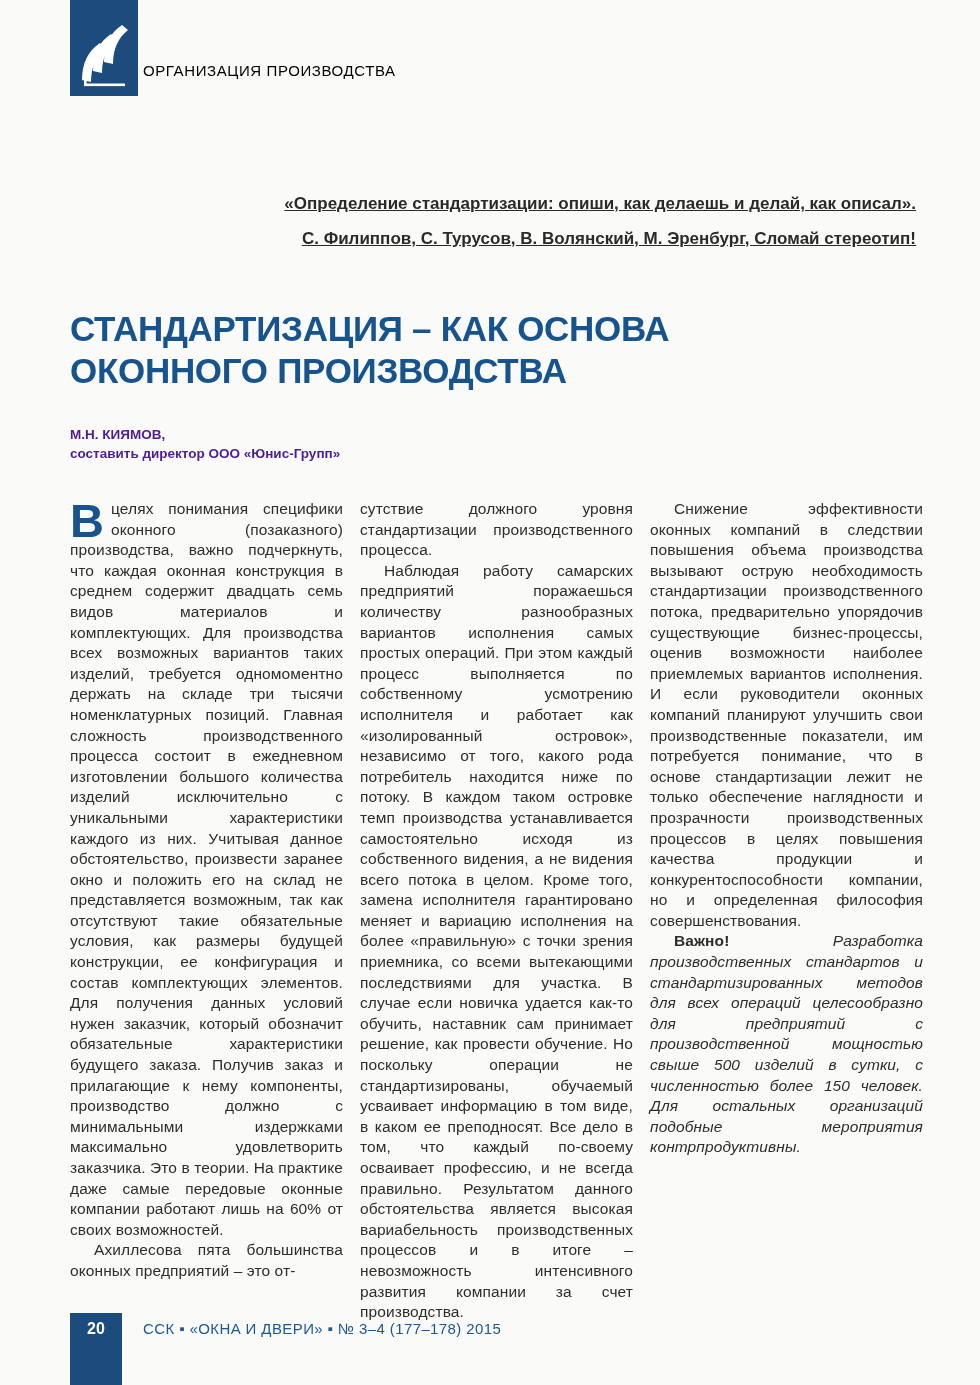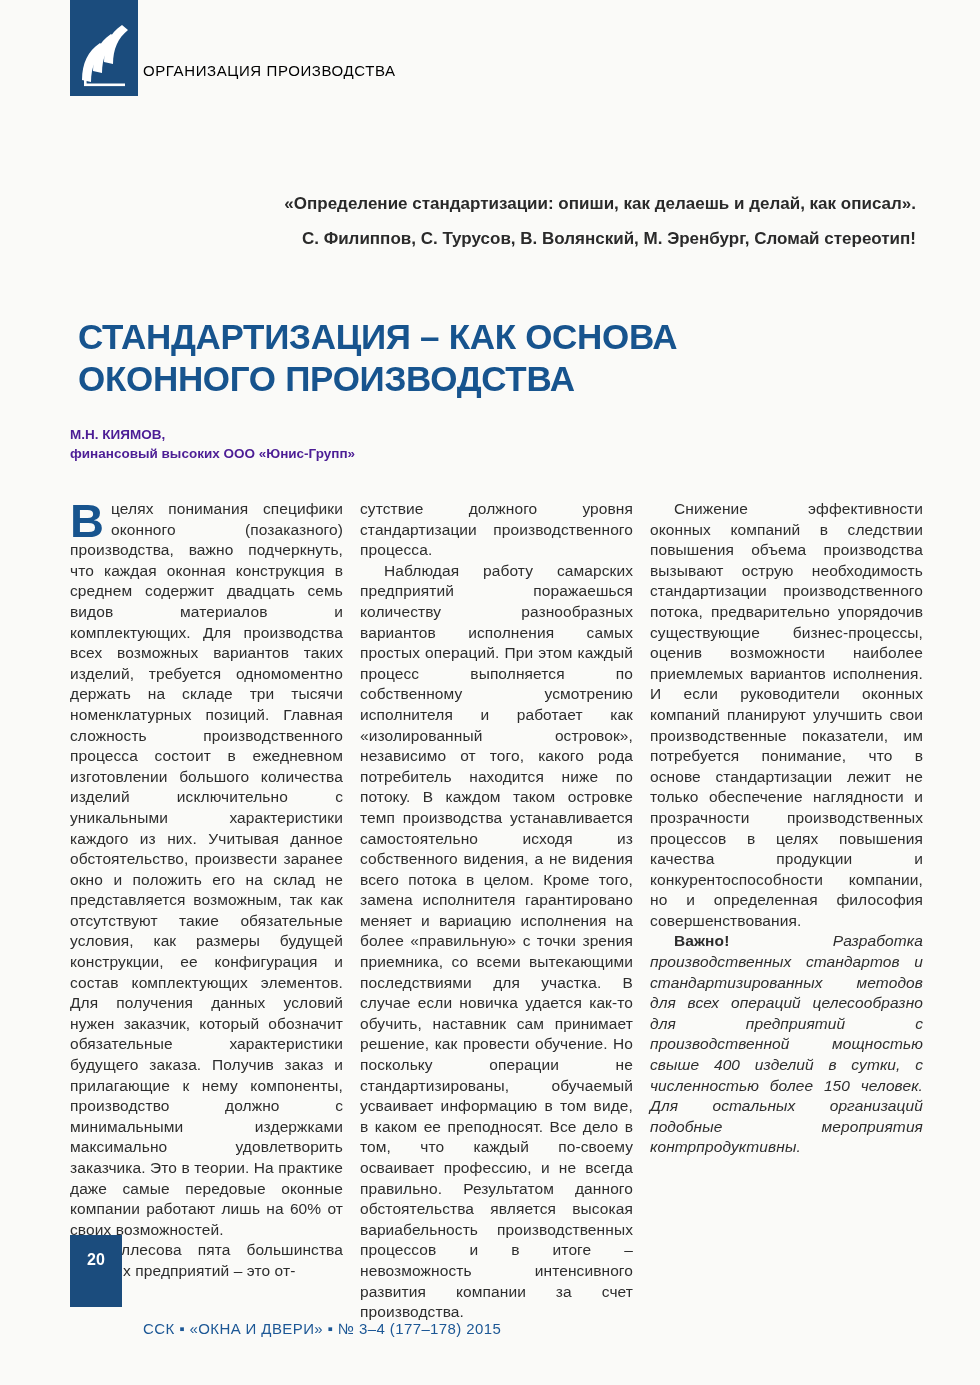--- a/index.html
+++ b/index.html
@@ -19,20 +19,21 @@
   .section-label{
     position:absolute;left:143px;top:62px;
     font-size:15px;font-weight:normal;letter-spacing:0.6px;
     color:#000000;
   }
   
   .epigraph{
     position:absolute;right:64px;top:186px;width:720px;
     text-align:right;font-size:17px;font-weight:bold;line-height:35px;
     color:#2a2a2a;
+    text-decoration:underline;
   }
   
   .article-title{
     position:absolute;left:70px;top:308px;width:720px;
     font-size:35px;font-weight:bold;line-height:42px;letter-spacing:-0.3px;
     color:#17548e;
   }
   .article-title span{display:block;}
   
   .author-block{
@@ -54,24 +55,24 @@
   .text-column p.bold{font-weight:normal;}
   .drop-cap{
     float:left;
     font-size:47px;line-height:39px;font-weight:bold;
     color:#17548e;
     padding:2px 7px 0 0;
   }
   i{font-style:italic;}
   
   .page-number-badge{
-    position:absolute;left:70px;top:1235px;width:52px;height:72px;
+    position:absolute;left:70px;top:1313px;width:52px;height:72px;
     background:#1b4c7d;color:#ffffff;
     font-size:16px;font-weight:bold;text-align:center;
-    box-sizing:border-box;padding-top:16px;
+    box-sizing:border-box;padding-top:7px;
   }
   .journal-footer-line{
     position:absolute;left:143px;top:1320px;
     font-size:15px;font-weight:normal;letter-spacing:0.4px;
     color:#1c5795;
   }
 </style>
 </head>
 <body>
 
@@ -86,39 +87,39 @@
     </g>
   </svg>
 </div>
 <div class="section-label">ОРГАНИЗАЦИЯ ПРОИЗВОДСТВА</div>
 
 <div class="epigraph">
   <div>«Определение стандартизации: опиши, как делаешь и делай, как описал».</div>
   <div>С. Филиппов, С. Турусов, В. Волянский, М. Эренбург, Сломай стереотип!</div>
 </div>
 
-<h1 class="article-title" style="margin:8px;">
+<h1 class="article-title" style="margin:0;">
   <span>СТАНДАРТИЗАЦИЯ – КАК ОСНОВА</span>
   <span>ОКОННОГО ПРОИЗВОДСТВА</span>
 </h1>
 
 <div class="author-block">
   <div>М.Н. КИЯМОВ,</div>
-  <div>финансовый высоких ООО «Юнис-Групп»</div>
+  <div>составить директор ООО «Юнис-Групп»</div>
 </div>
 
 <div class="article-body">
   <div class="text-column">
     <p class="noindent"><span class="drop-cap">В</span><span>целях понимания специфики оконного (позаказного) производства, важно подчеркнуть, что каждая оконная конструкция в среднем содержит двадцать семь видов материалов и комплектующих. Для производства всех возможных вариантов таких изделий, требуется одномоментно держать на складе три тысячи номенклатурных позиций. Главная сложность производственного процесса состоит в ежедневном изготовлении большого количества изделий исключительно с уникальными характеристики каждого из них. Учитывая данное обстоятельство, произвести заранее окно и положить его на склад не представляется возможным, так как отсутствуют такие обязательные условия, как размеры будущей конструкции, ее конфигурация и состав комплектующих элементов. Для получения данных условий нужен заказчик, который обозначит обязательные характеристики будущего заказа. Получив заказ и прилагающие к нему компоненты, производство должно с минимальными издержками максимально удовлетворить заказчика. Это в теории. На практике даже самые передовые оконные компании работают лишь на 60% от своих возможностей.</span></p>
     <p class="bold">Ахиллесова пята большинства оконных предприятий – это от-</p>
   </div>
   <div class="text-column">
     <p class="bold noindent">сутствие должного уровня стандартизации производственного процесса.</p>
     <p>Наблюдая работу самарских предприятий поражаешься количеству разнообразных вариантов исполнения самых простых операций. При этом каждый процесс выполняется по собственному усмотрению исполнителя и работает как «изолированный островок», независимо от того, какого рода потребитель находится ниже по потоку. В каждом таком островке темп производства устанавливается самостоятельно исходя из собственного видения, а не видения всего потока в целом. Кроме того, замена исполнителя гарантировано меняет и вариацию исполнения на более «правильную» с точки зрения приемника, со всеми вытекающими последствиями для участка. В случае если новичка удается как-то обучить, наставник сам принимает решение, как провести обучение. Но поскольку операции не стандартизированы, обучаемый усваивает информацию в том виде, в каком ее преподносят. Все дело в том, что каждый по-своему осваивает профессию, и не всегда правильно. Результатом данного обстоятельства является высокая вариабельность производственных процессов и в итоге – невозможность интенсивного развития компании за счет производства.</p>
   </div>
   <div class="text-column">
     <p>Снижение эффективности оконных компаний в следствии повышения объема производства вызывают острую необходимость стандартизации производственного потока, предварительно упорядочив существующие бизнес-процессы, оценив возможности наиболее приемлемых вариантов исполнения. И если руководители оконных компаний планируют улучшить свои производственные показатели, им потребуется понимание, что в основе стандартизации лежит не только обеспечение наглядности и прозрачности производственных процессов в целях повышения качества продукции и конкурентоспособности компании, но и определенная философия совершенствования.</p>
-    <p><b>Важно!</b> <i>Разработка производственных стандартов и стандартизированных методов для всех операций целесообразно для предприятий с производственной мощностью свыше 400 изделий в сутки, с численностью более 150 человек. Для остальных организаций подобные мероприятия контрпродуктивны.</i></p>
+    <p><b>Важно!</b> <i>Разработка производственных стандартов и стандартизированных методов для всех операций целесообразно для предприятий с производственной мощностью свыше 500 изделий в сутки, с численностью более 150 человек. Для остальных организаций подобные мероприятия контрпродуктивны.</i></p>
   </div>
 </div>
 
 <div class="page-number-badge">20</div>
 <div class="journal-footer-line">ССК ▪ «ОКНА И ДВЕРИ» ▪ № 3–4 (177–178) 2015</div>
 
 </body></html>

